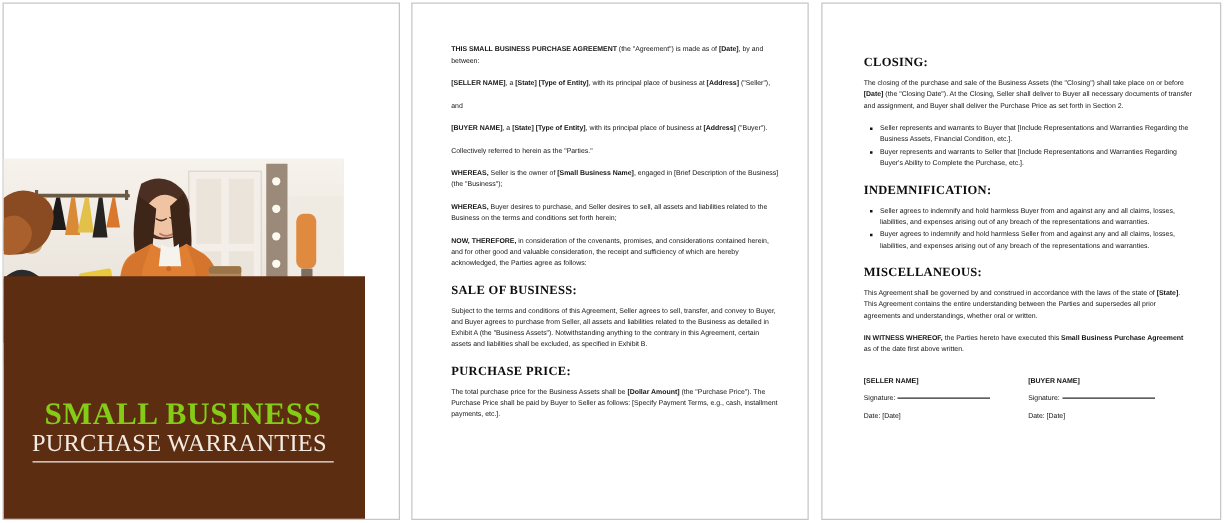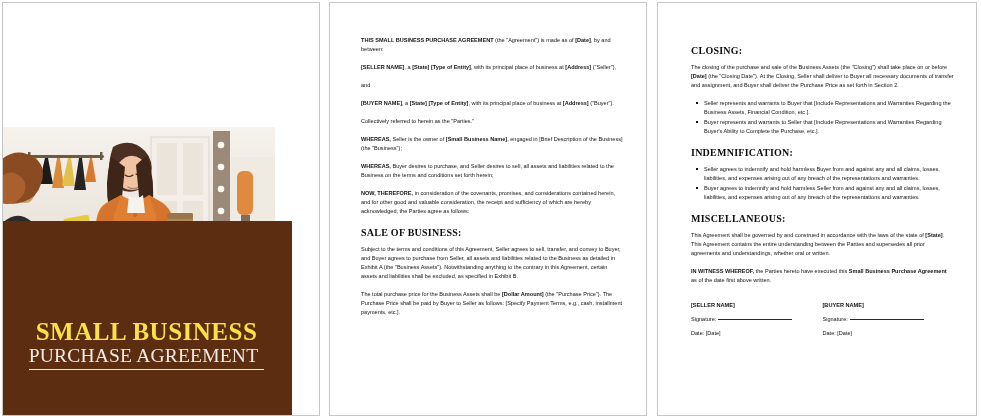--- a/index.html
+++ b/index.html
@@ -59,21 +59,21 @@
     top: 98px;
     width: 291px;
     text-align: center;
     z-index: 3;
   }
   .cover-title-1 {
     font-family: "Liberation Serif", serif;
     font-weight: bold;
     font-size: 25px;
     letter-spacing: 0.5px;
-    color: #fde047;
+    color: #84cc16;
     line-height: 1.05;
     white-space: nowrap;
   }
   .cover-title-2 {
     font-family: "Liberation Serif", serif;
     font-weight: normal;
     font-size: 19.5px;
     letter-spacing: 0.2px;
     color: #f2ece3;
     line-height: 1.15;
@@ -278,21 +278,21 @@
         <rect x="168" y="102" width="22" height="14" rx="2" fill="#8a6a45"></rect>
         <rect x="162" y="116" width="28" height="12" rx="2" fill="#d6382a"></rect>
         <rect x="162" y="116" width="28" height="4" rx="2" fill="#b92d21"></rect>
         <rect x="52" y="118" width="70" height="8" fill="#e3d7c4"></rect>
       </svg>
     </div>
 
     <div class="cover-band">
       <div class="cover-title-wrap">
         <div class="cover-title-1">SMALL BUSINESS</div>
-        <div class="cover-title-2">PURCHASE AGREEMENT</div>
+        <div class="cover-title-2">PURCHASE WARRANTIES</div>
       </div>
     </div>
   </div>
 
   <div class="page" id="page-2">
     <div class="sheet-body">
 
       <p class="para"><b>THIS SMALL BUSINESS PURCHASE AGREEMENT</b><span> (the "Agreement") is made as of </span><b>[Date]</b><span>, by and between:</span></p>
 
       <p class="para"><b>[SELLER NAME]</b><span>, a </span><b>[State] [Type of Entity]</b><span>, with its principal place of business at </span><b>[Address]</b><span> ("Seller"),</span></p>
@@ -307,20 +307,21 @@
       <p class="para"><b>WHEREAS,</b><span> Seller is the owner of </span><b>[Small Business Name]</b><span>, engaged in [Brief Description of the Business] (the "Business");</span></p>
 
       <p class="para"><b>WHEREAS,</b><span> Buyer desires to purchase, and Seller desires to sell, all assets and liabilities related to the Business on the terms and conditions set forth herein;</span></p>
 
       <p class="para"><b>NOW, THEREFORE,</b><span> in consideration of the covenants, promises, and considerations contained herein, and for other good and valuable consideration, the receipt and sufficiency of which are hereby acknowledged, the Parties agree as follows:</span></p>
 
       <div class="h-sec">SALE OF BUSINESS:</div>
 
       <p class="para">Subject to the terms and conditions of this Agreement, Seller agrees to sell, transfer, and convey to Buyer, and Buyer agrees to purchase from Seller, all assets and liabilities related to the Business as detailed in Exhibit A (the "Business Assets"). Notwithstanding anything to the contrary in this Agreement, certain assets and liabilities shall be excluded, as specified in Exhibit B.</p>
 
+      <div class="h-sec">PURCHASE PRICE:</div>
 
       <p class="para"><span>The total purchase price for the Business Assets shall be </span><b>[Dollar Amount]</b><span> (the "Purchase Price"). The Purchase Price shall be paid by Buyer to Seller as follows: [Specify Payment Terms, e.g., cash, installment payments, etc.].</span></p>
     </div>
   </div>
 
   <div class="page" id="page-3">
     <div class="sheet-body">
 
       <div class="h-sec">CLOSING:</div>
 

